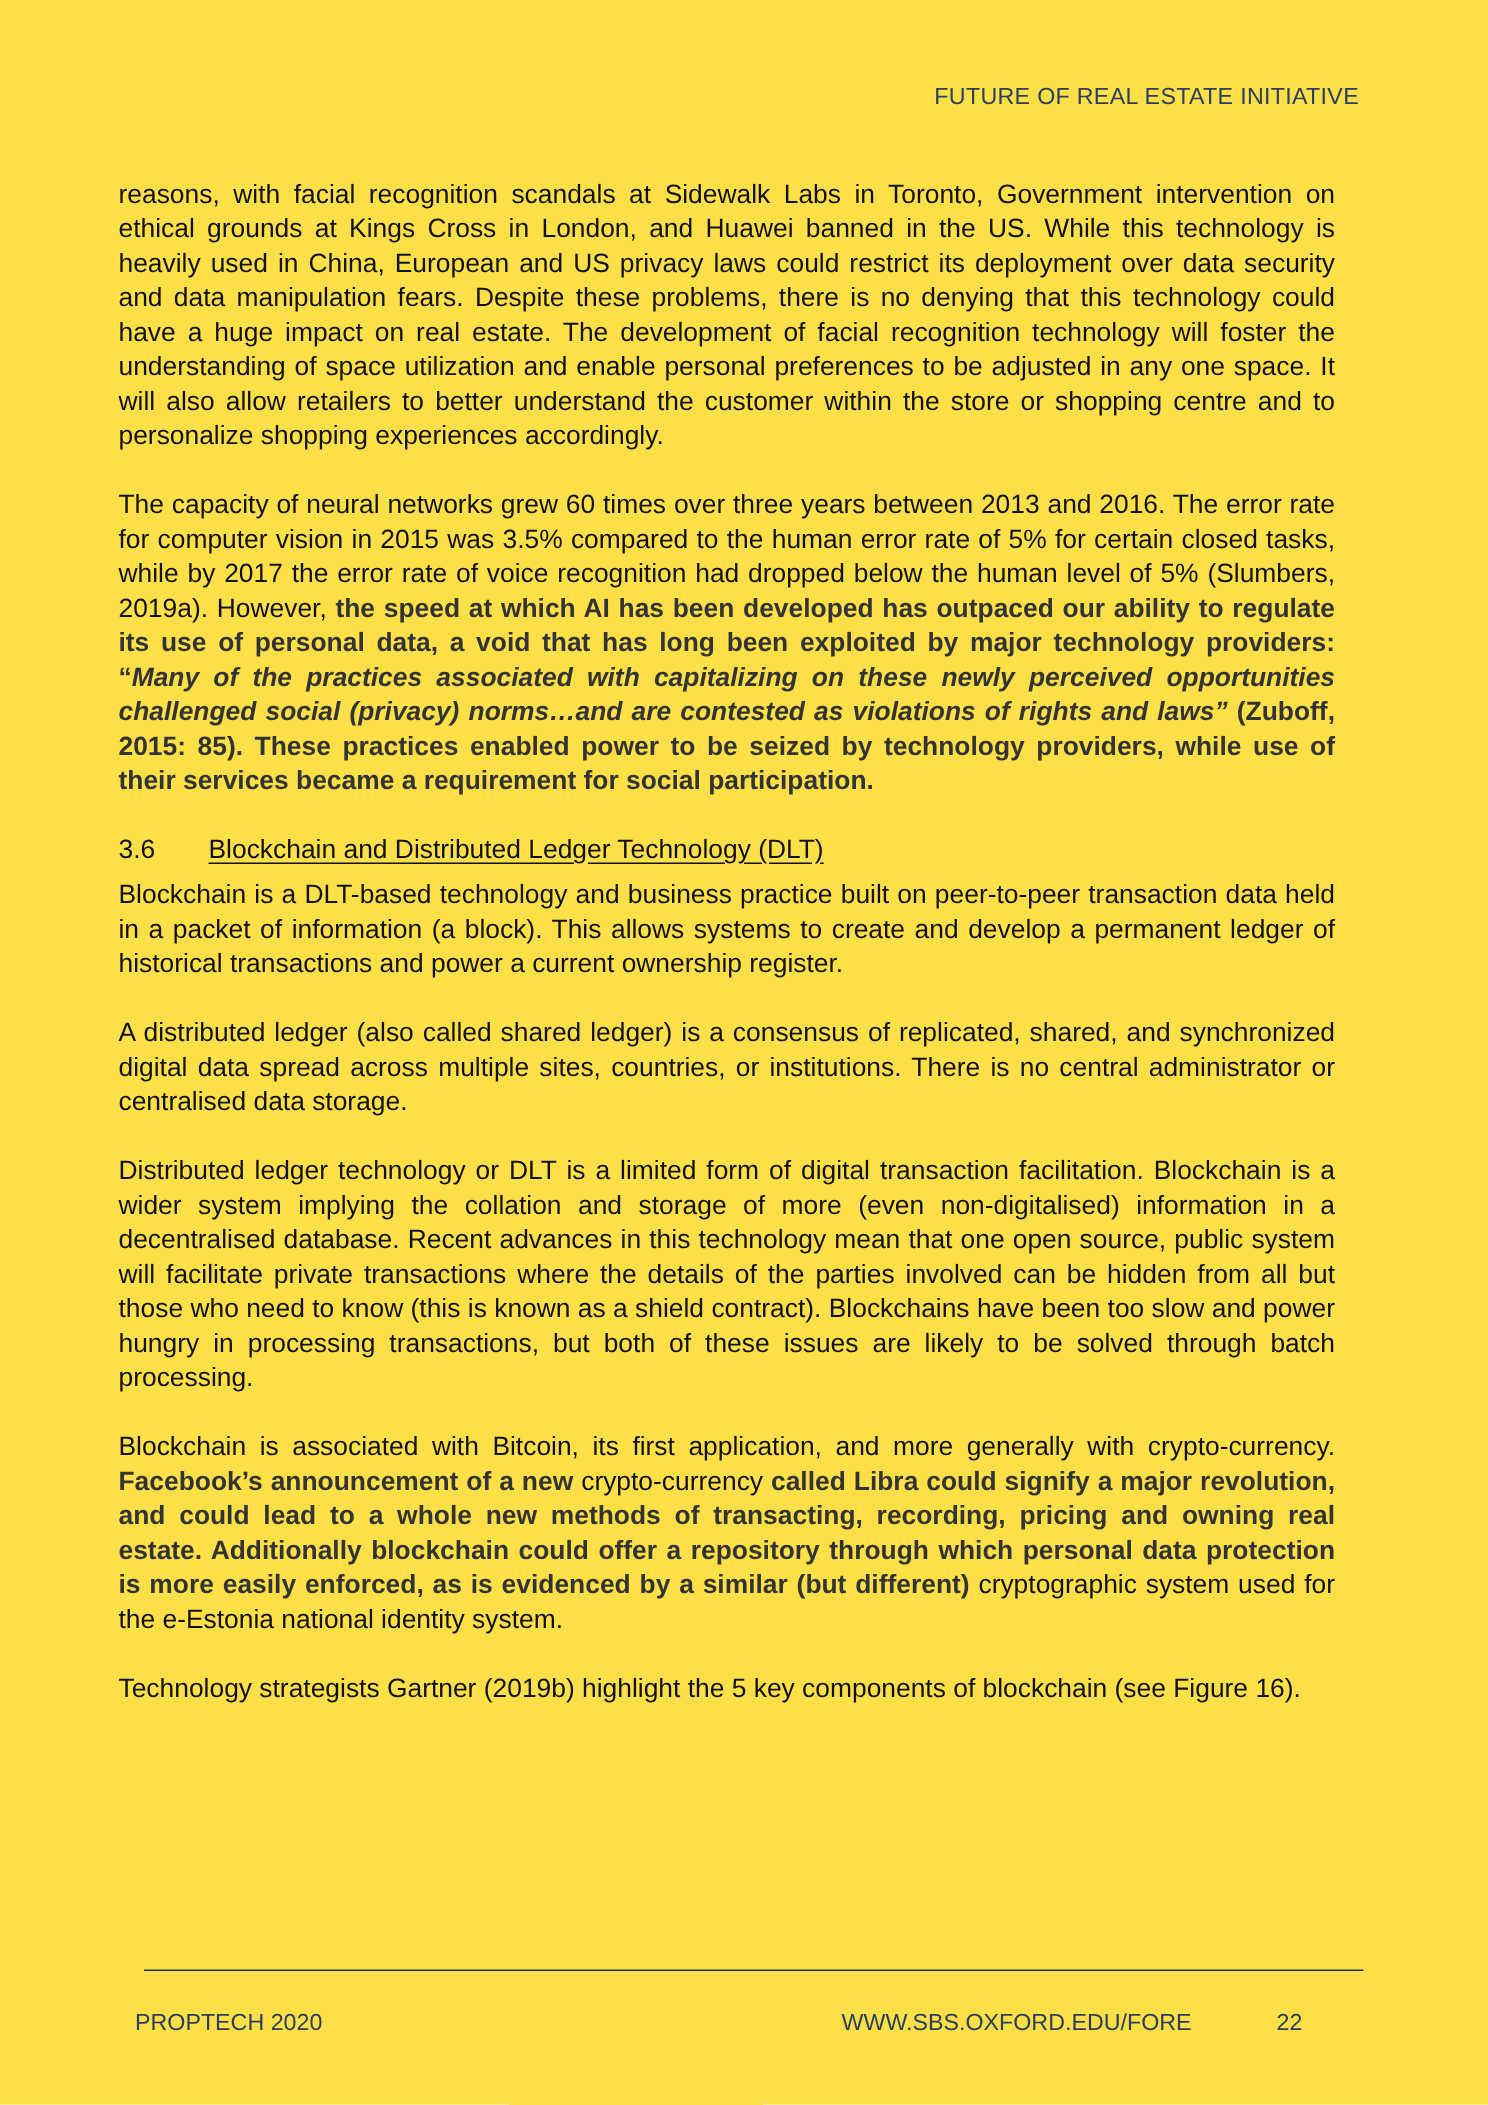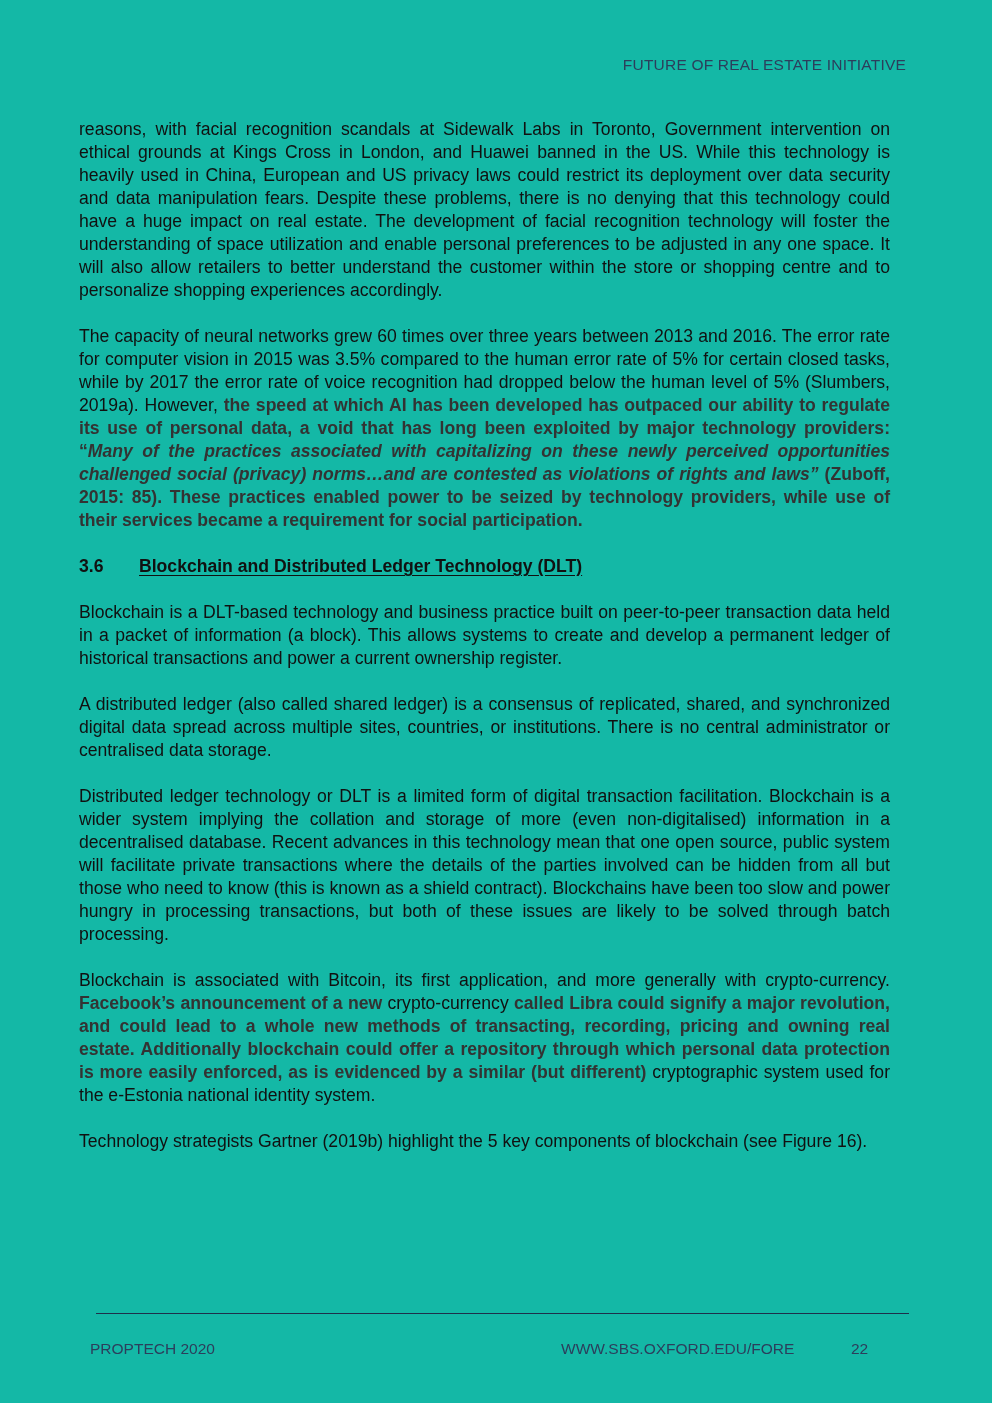--- a/index.html
+++ b/index.html
@@ -1,31 +1,31 @@
 <!DOCTYPE html>
 <html><head>
 <meta charset="utf-8">
 <style>
   html, body { margin: 0; padding: 0; background: #ffffff; }
   body { width: 992px; height: 1403px; position: relative; overflow: hidden; }
-  .page { position: absolute; left: 0; top: 0; width: 992px; height: 1403px; background: #14b8a6; }
+  .page { position: absolute; left: 0; top: 0; width: 992px; height: 1403px; background: #fde047; }
   .running-header {
     position: absolute; top: 56px; right: 86px;
     font-family: "Liberation Sans", sans-serif; font-size: 15.5px;
     color: #2c3e5c; letter-spacing: 0.2px; font-weight: normal;
   }
   .body {
     position: absolute; left: 79px; top: 118px; width: 811px;
     font-family: "Liberation Sans", sans-serif;
     font-size: 17.6px; line-height: 23px; color: #111;
   }
   .body p { margin: 0 0 23px 0; text-align: justify; }
   .body em { font-style: italic; }
   .body .grey { color: #333; font-weight: bold; }
-  .heading { display: flex; margin: 0 0 23px 0; font-weight: bold; }
+  .heading { display: flex; margin: 0 0 7px 0; }
   .heading .num { width: 60px; }
   .heading .title { text-decoration: underline; text-underline-offset: 3px; }
   .footer-rule {
     position: absolute; left: 96px; top: 1313px; width: 813px; height: 0;
     border-top: 1.3px solid #1e2f4a;
   }
   .footer {
     position: absolute; top: 1340px; font-family: "Liberation Sans", sans-serif;
     font-size: 15.5px; color: #2c3e5c; text-align: center;
   }

